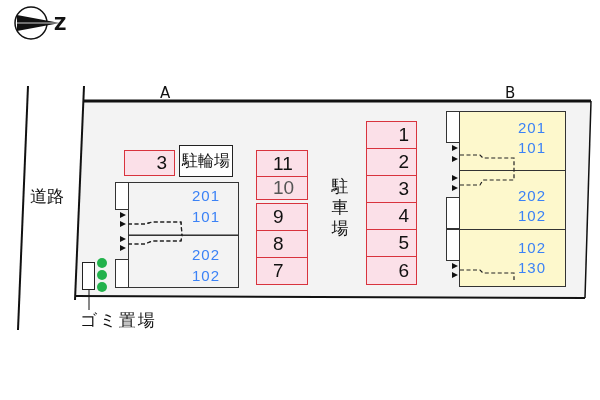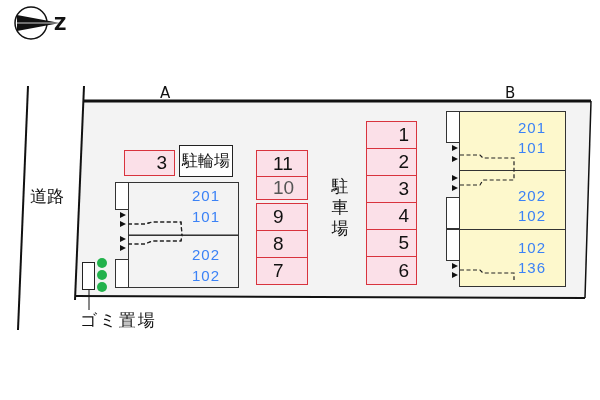--- a/index.html
+++ b/index.html
@@ -139,21 +139,21 @@
   <div class="entry" style="left:446px;top:197px;width:14px;height:32px;"></div>
   <div class="entry" style="left:446px;top:229px;width:14px;height:32px;"></div>
   <div class="unit" style="left:459px;top:111px;width:107px;height:60px;"></div>
   <div class="unit" style="left:459px;top:170px;width:107px;height:60px;"></div>
   <div class="unit" style="left:459px;top:229px;width:107px;height:58px;"></div>
   <div class="unit-num" style="left:518px;top:120px;">201</div>
   <div class="unit-num" style="left:518px;top:140px;">101</div>
   <div class="unit-num" style="left:518px;top:188px;">202</div>
   <div class="unit-num" style="left:518px;top:208px;">102</div>
   <div class="unit-num" style="left:518px;top:240px;">102</div>
-  <div class="unit-num" style="left:518px;top:260px;">136</div>
+  <div class="unit-num" style="left:518px;top:260px;">130</div>
   <div class="arrow" style="left:452px;top:145px;"></div>
   <div class="arrow" style="left:452px;top:156px;"></div>
   <div class="arrow" style="left:452px;top:175px;"></div>
   <div class="arrow" style="left:452px;top:185px;"></div>
   <div class="arrow" style="left:452px;top:263px;"></div>
   <div class="arrow" style="left:452px;top:272px;"></div>
 </div>
 
 <svg class="lines" width="600" height="400" style="pointer-events:none;">
   <path d="M128,224 L145,224 L152,222 L181,222 L182,236" fill="none" stroke="#222" stroke-width="1.2" stroke-dasharray="4,2.5"></path>

